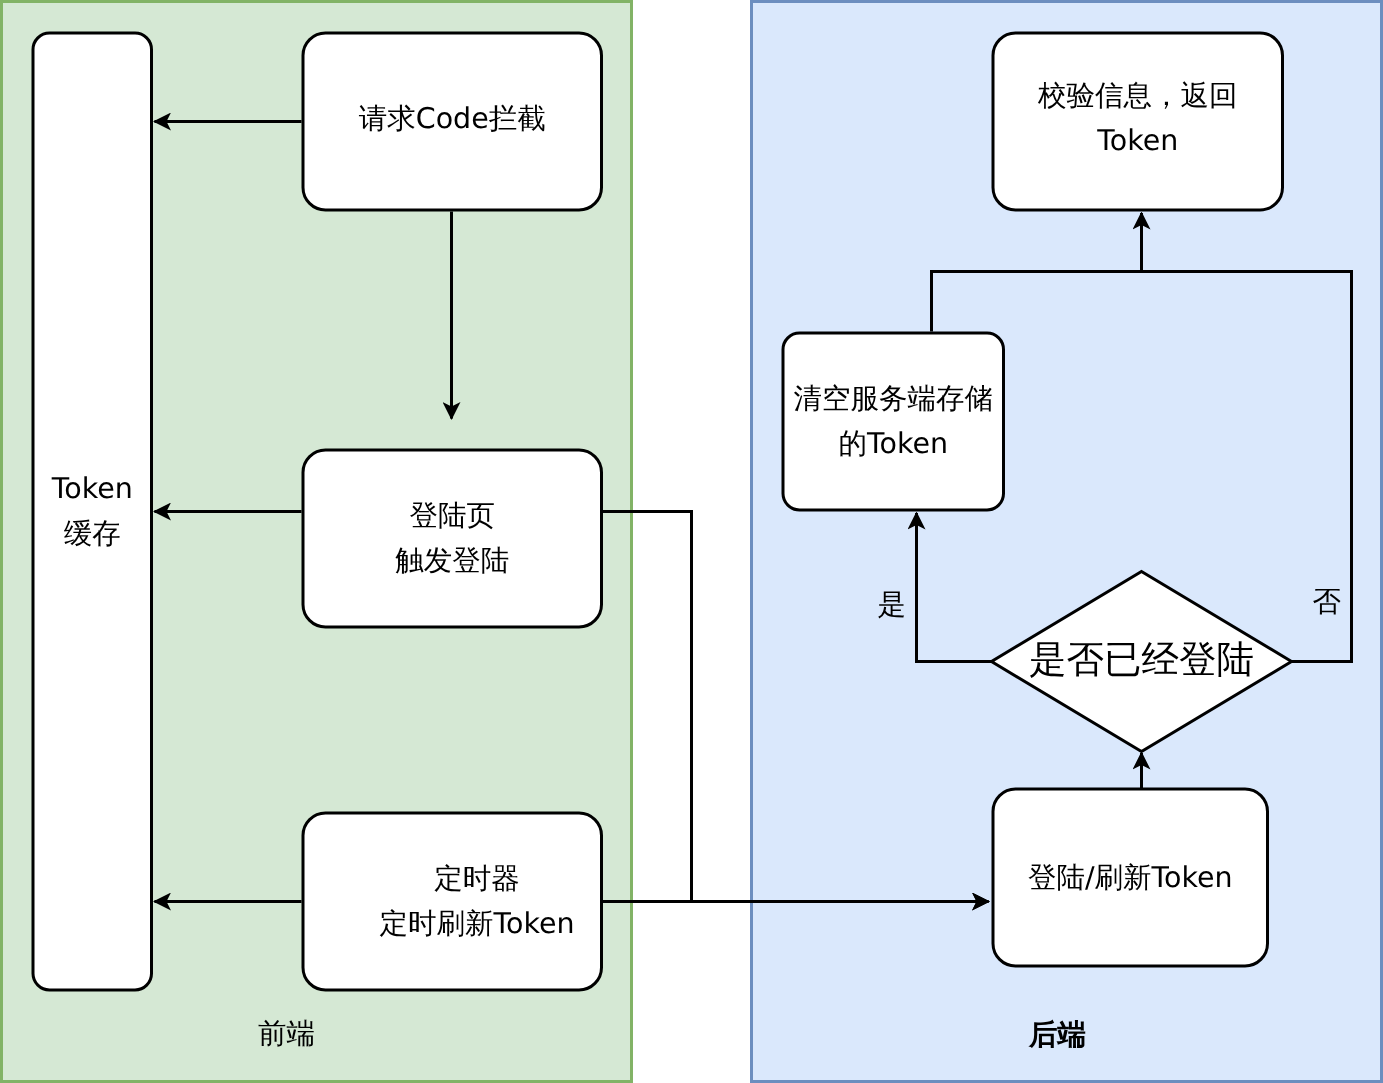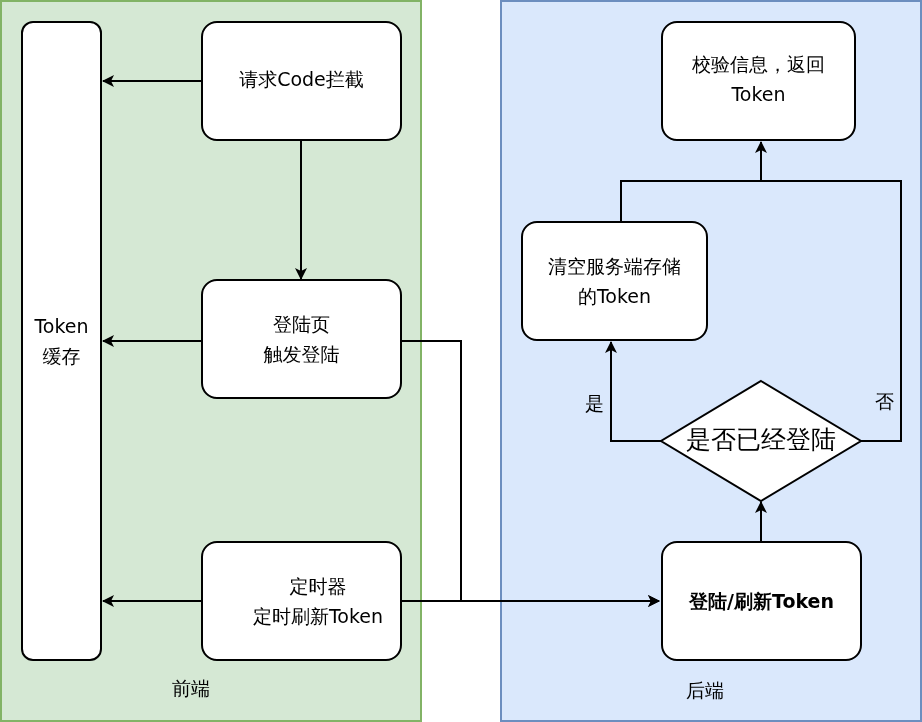--- a/index.html
+++ b/index.html
@@ -53,39 +53,39 @@
   <polygon points="761,381 861,441 761,501 661,441" fill="#fff" stroke="#000" stroke-width="2"></polygon>
 </svg>
 
 <div class="node" style="left:21px; top:21px; width:81px; height:640px; border-radius:12px;">
   <span>Token
 缓存</span>
 </div>
 <div class="node" style="left:201px; top:21px; width:201px; height:120px;text-align:center;">
   <span style="margin-top:-4px;">请求Code拦截</span>
 </div>
-<div class="node" style="left:201px; top:279px; width:201px; height:120px;">
+<div class="node" style="left:201px; top:299px; width:201px; height:120px;">
   <span>登陆页
 触发登陆</span>
 </div>
 <div class="node" style="left:201px; top:541px; width:201px; height:120px;padding-left:33px;">
   <span>定时器
 定时刷新Token</span>
 </div>
 
 <div class="node" style="left:661px; top:21px; width:195px; height:120px;">
   <span style="margin-top:-4px;">校验信息，返回
 Token</span>
 </div>
-<div class="node" style="left:521px; top:221px; width:187px; height:120px;">
+<div class="node" style="left:521px; top:221px; width:149px; height:120px;border-radius:12px;">
   <span>清空服务端存储
 的Token</span>
 </div>
 <div class="diamond-text">是否已经登陆</div>
-<div class="node" style="left:661px; top:541px; width:201px; height:120px;font-weight:bold;">
+<div class="node" style="left:661px; top:525px; width:185px; height:120px;">
   <span>登陆/刷新Token</span>
 </div>
 
 <div class="label" style="left:585px; top:391px;">是</div>
 <div class="label" style="left:875px; top:389px;">否</div>
 
 <div class="label" style="left:172px; top:678px;font-family:Liberation Mono, monospace;">前端</div>
-<div class="label" style="left:686px; top:678px;">后端</div>
+<div class="label" style="left:686px; top:678px;font-weight:bold;">后端</div>
 
 </body></html>

